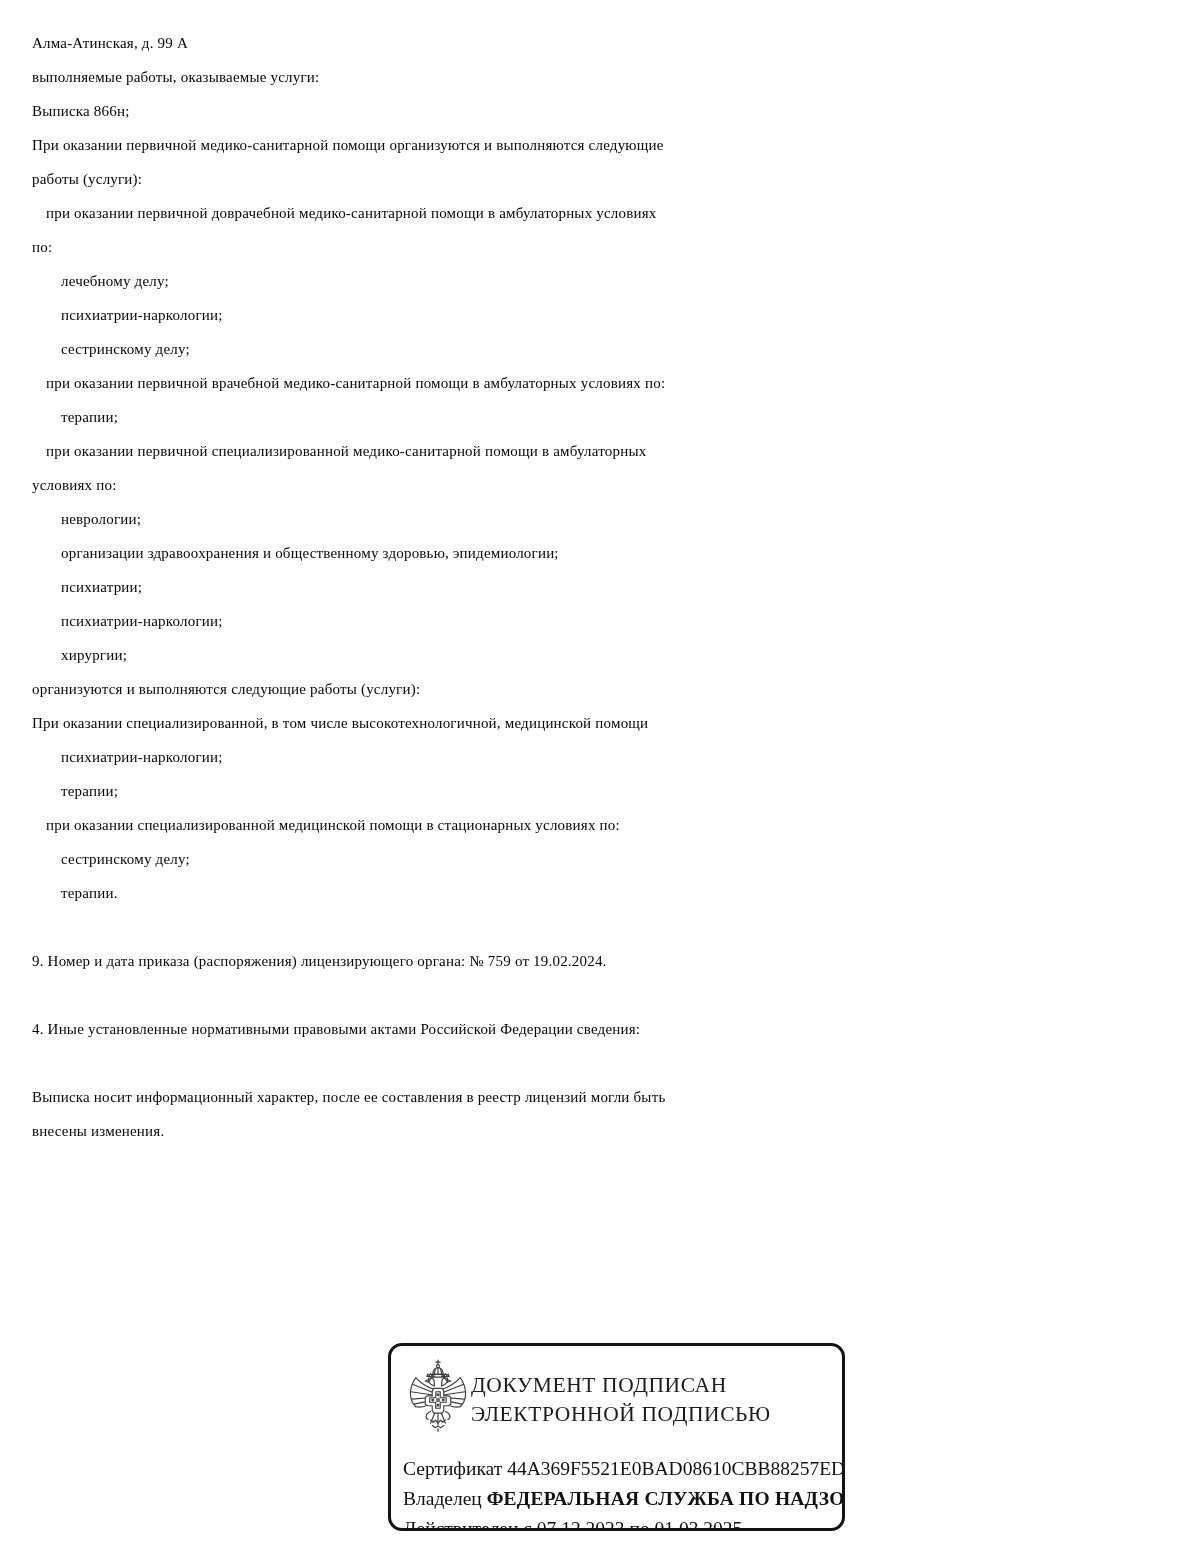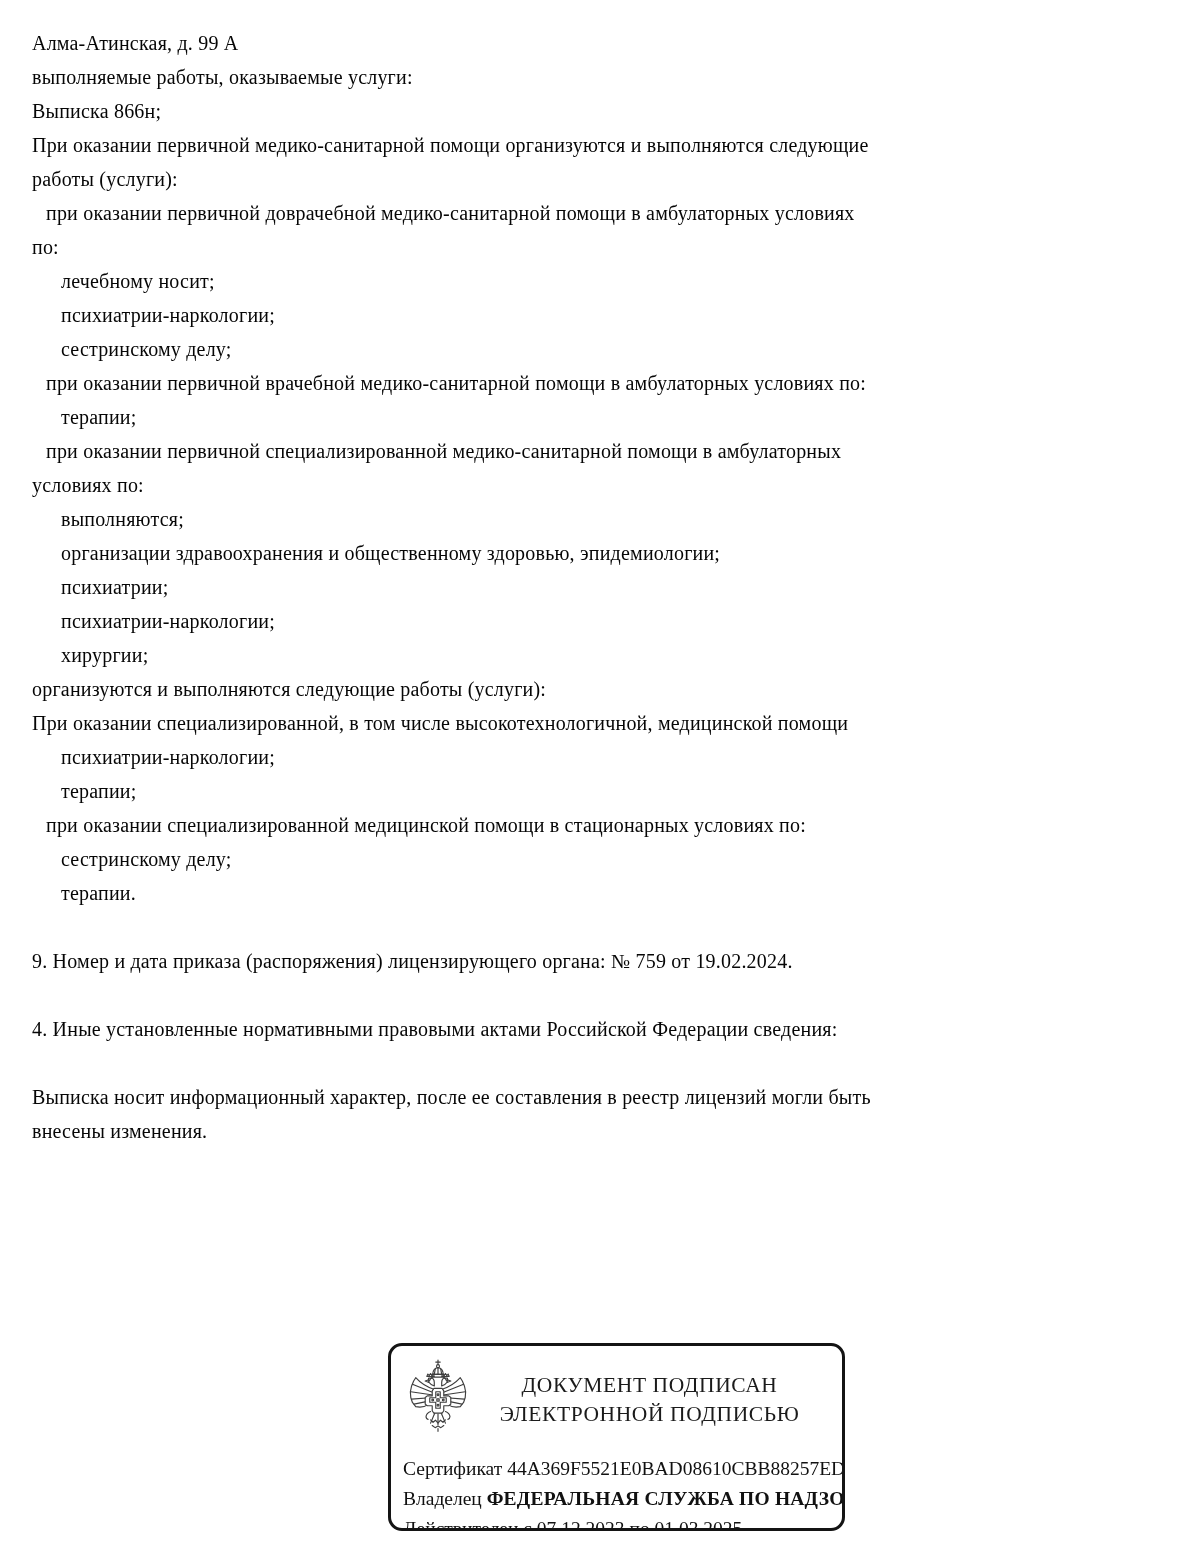--- a/index.html
+++ b/index.html
@@ -10,21 +10,21 @@
     background: #ffffff;
     font-family: "Liberation Serif", "DejaVu Serif", serif;
     color: #060606;
     overflow: hidden;
   }
   .doc-text {
     position: absolute;
     left: 32px;
     top: 26px;
     right: 20px;
-    font-size: 20px;
+    font-size: 15px;
     line-height: 34px;
     letter-spacing: 0.2px;
     font-family: Liberation Serif, serif;
   }
   .line { white-space: nowrap; min-height: 34px; }
   .line.indent-1 { padding-left: 14px; }
   .line.indent-2 { padding-left: 29px; }
   .line.blank { height: 34px; }
 
   
@@ -47,21 +47,21 @@
     height: 96px;
   }
   .emblem {
     flex: 0 0 auto;
     width: 66px;
     height: 86px;
     margin-left: 4px;
   }
   .stamp-title {
     flex: 1 1 auto;
-    text-align: center;
+    text-align: left;
     font-size: 21.5px;
     line-height: 29px;
     letter-spacing: 0.6px;
     color: #1b1b1b;
     padding-right: 6px;
   }
   .stamp-rows {
     margin-top: 6px;
     padding-left: 2px;
   }
@@ -79,28 +79,28 @@
 <div class="page">
 
   <div class="doc-text">
       <div class="line">Алма-Атинская, д. 99 А</div>
       <div class="line">выполняемые работы, оказываемые услуги:</div>
       <div class="line">Выписка 866н;</div>
       <div class="line">При оказании первичной медико-санитарной помощи организуются и выполняются следующие</div>
       <div class="line">работы (услуги):</div>
       <div class="line indent-1">при оказании первичной доврачебной медико-санитарной помощи в амбулаторных условиях</div>
       <div class="line">по:</div>
-      <div class="line indent-2">лечебному носит;</div>
+      <div class="line indent-2">лечебному делу;</div>
       <div class="line indent-2">психиатрии-наркологии;</div>
       <div class="line indent-2">сестринскому делу;</div>
       <div class="line indent-1">при оказании первичной врачебной медико-санитарной помощи в амбулаторных условиях по:</div>
       <div class="line indent-2">терапии;</div>
       <div class="line indent-1">при оказании первичной специализированной медико-санитарной помощи в амбулаторных</div>
       <div class="line">условиях по:</div>
-      <div class="line indent-2">выполняются;</div>
+      <div class="line indent-2">неврологии;</div>
       <div class="line indent-2">организации здравоохранения и общественному здоровью, эпидемиологии;</div>
       <div class="line indent-2">психиатрии;</div>
       <div class="line indent-2">психиатрии-наркологии;</div>
       <div class="line indent-2">хирургии;</div>
       <div class="line">организуются и выполняются следующие работы (услуги):</div>
       <div class="line">При оказании специализированной, в том числе высокотехнологичной, медицинской помощи</div>
       <div class="line indent-2">психиатрии-наркологии;</div>
       <div class="line indent-2">терапии;</div>
       <div class="line indent-1">при оказании специализированной медицинской помощи в стационарных условиях по:</div>
       <div class="line indent-2">сестринскому делу;</div>

